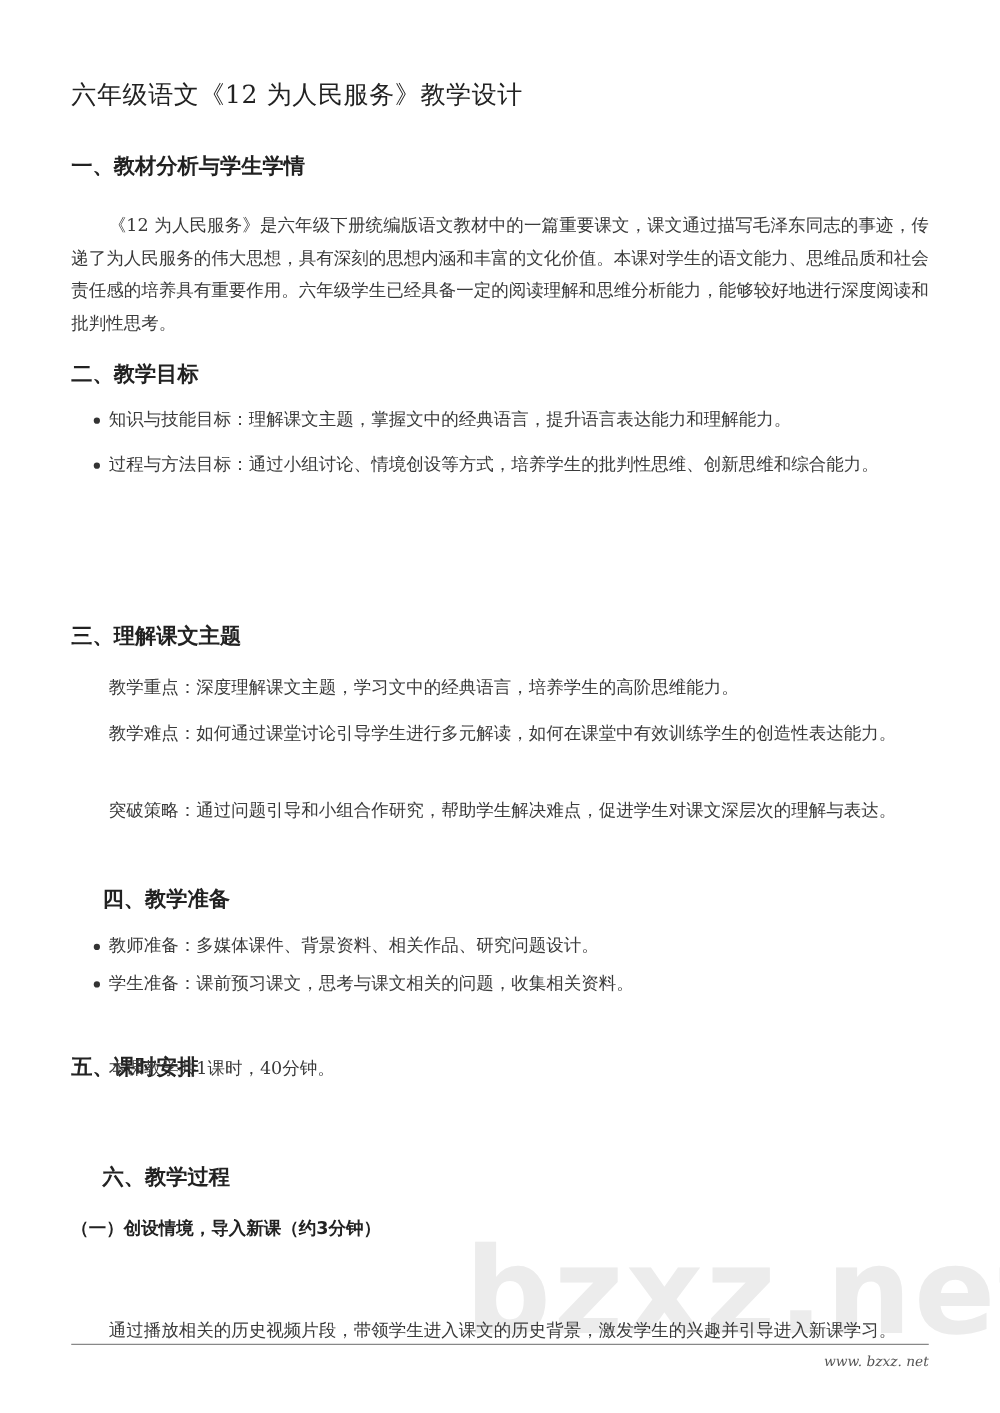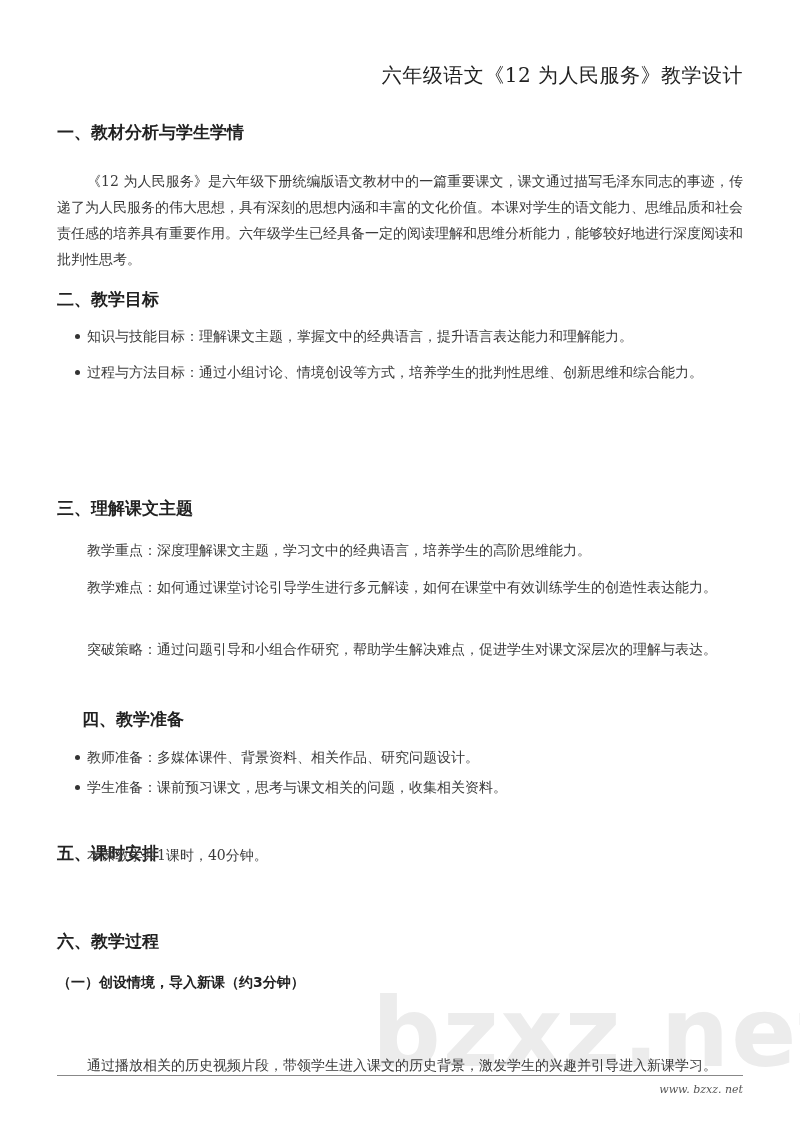--- a/index.html
+++ b/index.html
@@ -19,21 +19,21 @@
       position: absolute;
       left: 57px;
       top: 0;
       width: 686px;
     }
     .doc-title {
       position: absolute;
       top: 62px;
       left: 0;
       width: 686px;
-      text-align: right;
+      text-align: left;
       font-size: 20px;
       color: #222;
       letter-spacing: 0.5px;
     }
     .section-heading {
       position: absolute;
       left: 0;
       font-family: "DejaVu Sans", "Liberation Sans", sans-serif;
       font-weight: bold;
       font-size: 17px;
@@ -151,20 +151,20 @@
     </li>
     <li class="bullet-item">
       <span class="bullet-dot"></span>
       <span>学生准备：课前预习课文，思考与课文相关的问题，收集相关资料。</span>
     </li>
   </ul>
 
   <div class="section-heading" style="top:842px;">五、课时安排</div>
   <div class="para" style="top:842px;">本课教学共1课时，40分钟。</div>
 
-  <div class="section-heading" style="top:930px;">六、教学过程</div>
+  <div class="section-heading" style="top:930px;margin-left:25px;">六、教学过程</div>
   <div class="sub-heading" style="top:974px;">（一）创设情境，导入新课（约3分钟）</div>
   <div class="para" style="top:1052px;">通过播放相关的历史视频片段，带领学生进入课文的历史背景，激发学生的兴趣并引导进入新课学习。</div>
 
 </div>
 
 <div class="footer-rule"></div>
 <div class="footer-url">www. bzxz. net</div>
 
 </body></html>

